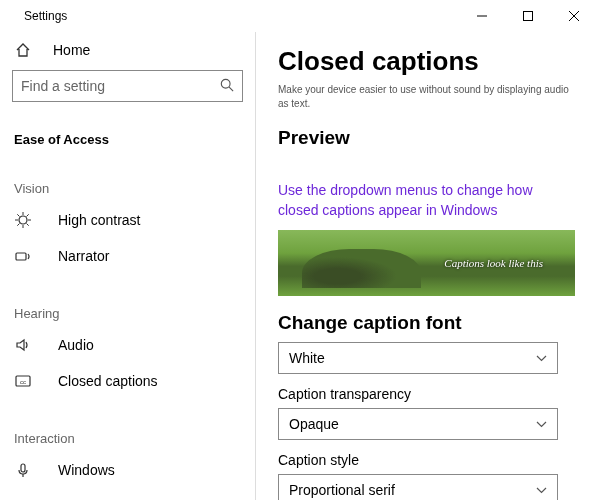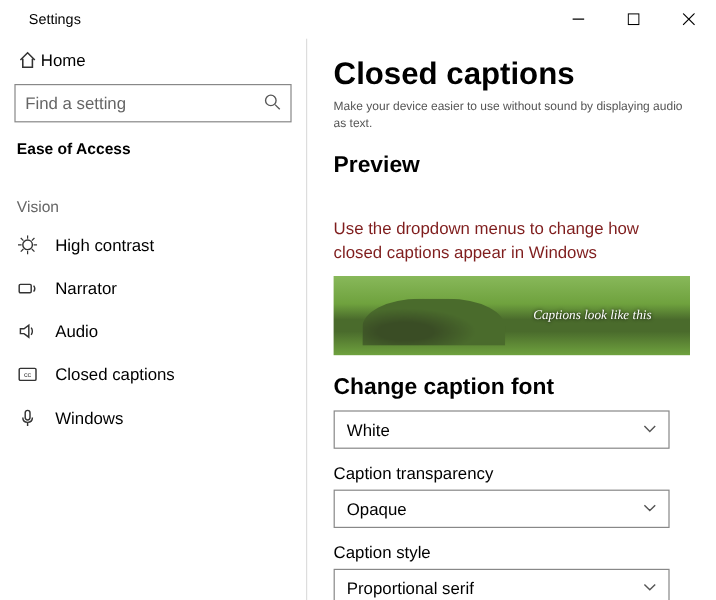--- a/index.html
+++ b/index.html
@@ -5,36 +5,36 @@
 * { margin: 0; padding: 0; box-sizing: border-box; font-family: "Segoe UI", Tahoma, sans-serif; }
 body { background: #fff; width: 597px; height: 500px; overflow: hidden; font-size: 14px; color: #000; }
 .window { display: flex; flex-direction: column; height: 100%; }
 .titlebar { display: flex; align-items: center; height: 32px; padding-left: 24px; }
 .titlebar-title { font-size: 12px; flex: 1; }
 .titlebar-controls { display: flex; }
 .titlebar-btn { width: 46px; height: 32px; display: flex; align-items: center; justify-content: center; font-size: 11px; }
 .titlebar-btn svg { width: 10px; height: 10px; }
 .body { display: flex; flex: 1; overflow: hidden; }
 .sidebar { width: 255px; padding: 0 10px; display: flex; flex-direction: column; }
-.home-row { display: flex; align-items: center; gap: 2px; padding: 10px 4px 12px 4px; }
-.search-wrap { margin: 0 2px 10px 2px; }
+.home-row { display: flex; align-items: center; gap: 21px; padding: 10px 4px 12px 4px; }
+.search-wrap { margin: 0 2px 26px 2px; }
 .search { display: flex; align-items: center; border: 1px solid #888; height: 32px; padding: 0 8px; }
 .search input { flex: 1; border: none; outline: none; font-size: 14px; background: transparent; }
 .search input::placeholder { color: #666; }
 .search-icon { color: #555; }
 .cat-title { font-weight: 600; padding: 4px 4px 2px 4px; font-size: 13px; }
 .section-label { color: #666; font-size: 13px; padding: 10px 4px 6px 4px; margin-top: 22px; }
-.nav-item { display: flex; align-items: center; gap: 14px; padding: 10px 4px; font-size: 14px; }
+.nav-item { display: flex; align-items: center; gap: 26px; padding: 10px 4px; font-size: 14px; }
 .nav-icon { width: 18px; display: flex; justify-content: center; color: #333; }
 .content { flex: 1; padding: 8px 22px 0 22px; overflow: hidden; border-left: 1px solid #ddd; position: relative; }
 .scroll-indicator { position: absolute; left: -2px; top: 220px; width: 2px; height: 60px; background: #888; }
 h1 { font-size: 26px; font-weight: 600; margin-top: 6px; }
 .subtitle { color: #555; margin: 6px 0 16px 0; line-height: 1.4; font-size: 10px; }
 h2 { font-size: 19px; font-weight: 600; margin: 4px 0 8px 0; }
-.desc { color: #7f1d1d; margin-bottom: 10px; line-height: 1.4; margin-top: 32px; }
+.desc { color: #6d28d9; margin-bottom: 10px; line-height: 1.4; margin-top: 32px; }
 .preview-img { width: 100%; height: 66px; background: linear-gradient(to bottom, #88b85a 0%, #6fa23e 35%, #4a6b2c 55%, #4a6b2c 70%, #6fa23e 100%); position: relative; margin-bottom: 16px; overflow: hidden; }
 .preview-img::before { content: ""; position: absolute; left: 8%; top: 28%; width: 40%; height: 60%; background: radial-gradient(ellipse at 30% 70%, #3a4d25 20%, transparent 50%), #4a6b2c; border-radius: 40% 40% 0 0 / 60% 60% 0 0; }
 .preview-caption { position: absolute; top: 50%; left: 56%; transform: translateY(-50%); color: #fff; font-family: Liberation Serif, serif; font-style: italic; font-size: 11px; text-shadow: 0 0 3px #000; }
 .field-label { font-size: 14px; margin: 8px 0 6px 0; }
 .select { border: 1px solid #888; height: 32px; display: flex; align-items: center; justify-content: space-between; padding: 0 10px; width: 280px; margin-bottom: 12px; font-size: 14px; }
 .select .chevron { font-size: 11px; color: #555; }
 </style>
 </head>
 <body>
 
@@ -108,20 +108,21 @@
       <div class="nav-item">
         <span class="nav-icon">
           <svg width="16" height="16" viewBox="0 0 16 16">
               <rect x="1" y="5" width="10" height="7" rx="1" fill="none" stroke="#333" stroke-width="1.2"></rect>
               <path d="M13 6 Q15 8.5 13 11" fill="none" stroke="#333" stroke-width="1.2"></path>
             </svg>
         </span>
         <span>Narrator</span>
       </div>
 
+      <div class="section-label">Hearing</div>
 
       <div class="nav-item">
         <span class="nav-icon">
           <svg width="16" height="16" viewBox="0 0 16 16">
               <path d="M2 6 H5 L9 3 V13 L5 10 H2 Z" fill="none" stroke="#333" stroke-width="1.2"></path>
               <path d="M11 5 Q13 8 11 11" fill="none" stroke="#333" stroke-width="1.2"></path>
             </svg>
         </span>
         <span>Audio</span>
       </div>
@@ -129,20 +130,21 @@
       <div class="nav-item">
         <span class="nav-icon">
           <svg width="16" height="16" viewBox="0 0 16 16">
               <rect x="1" y="3" width="14" height="10" rx="1" fill="none" stroke="#333" stroke-width="1.2"></rect>
               <text x="8" y="10.5" font-size="6" text-anchor="middle" fill="#333" font-family="sans-serif">cc</text>
             </svg>
         </span>
         <span>Closed captions</span>
       </div>
 
+      <div class="section-label">Interaction</div>
 
       <div class="nav-item">
         <span class="nav-icon">
           <svg width="16" height="16" viewBox="0 0 16 16">
               <rect x="6" y="2" width="4" height="8" rx="2" fill="none" stroke="#333" stroke-width="1.2"></rect>
               <path d="M4 8 Q4 12 8 12 Q12 12 12 8" fill="none" stroke="#333" stroke-width="1.2"></path>
               <line x1="8" y1="12" x2="8" y2="15" stroke="#333" stroke-width="1.2"></line>
             </svg>
         </span>
         <span>Windows</span>

